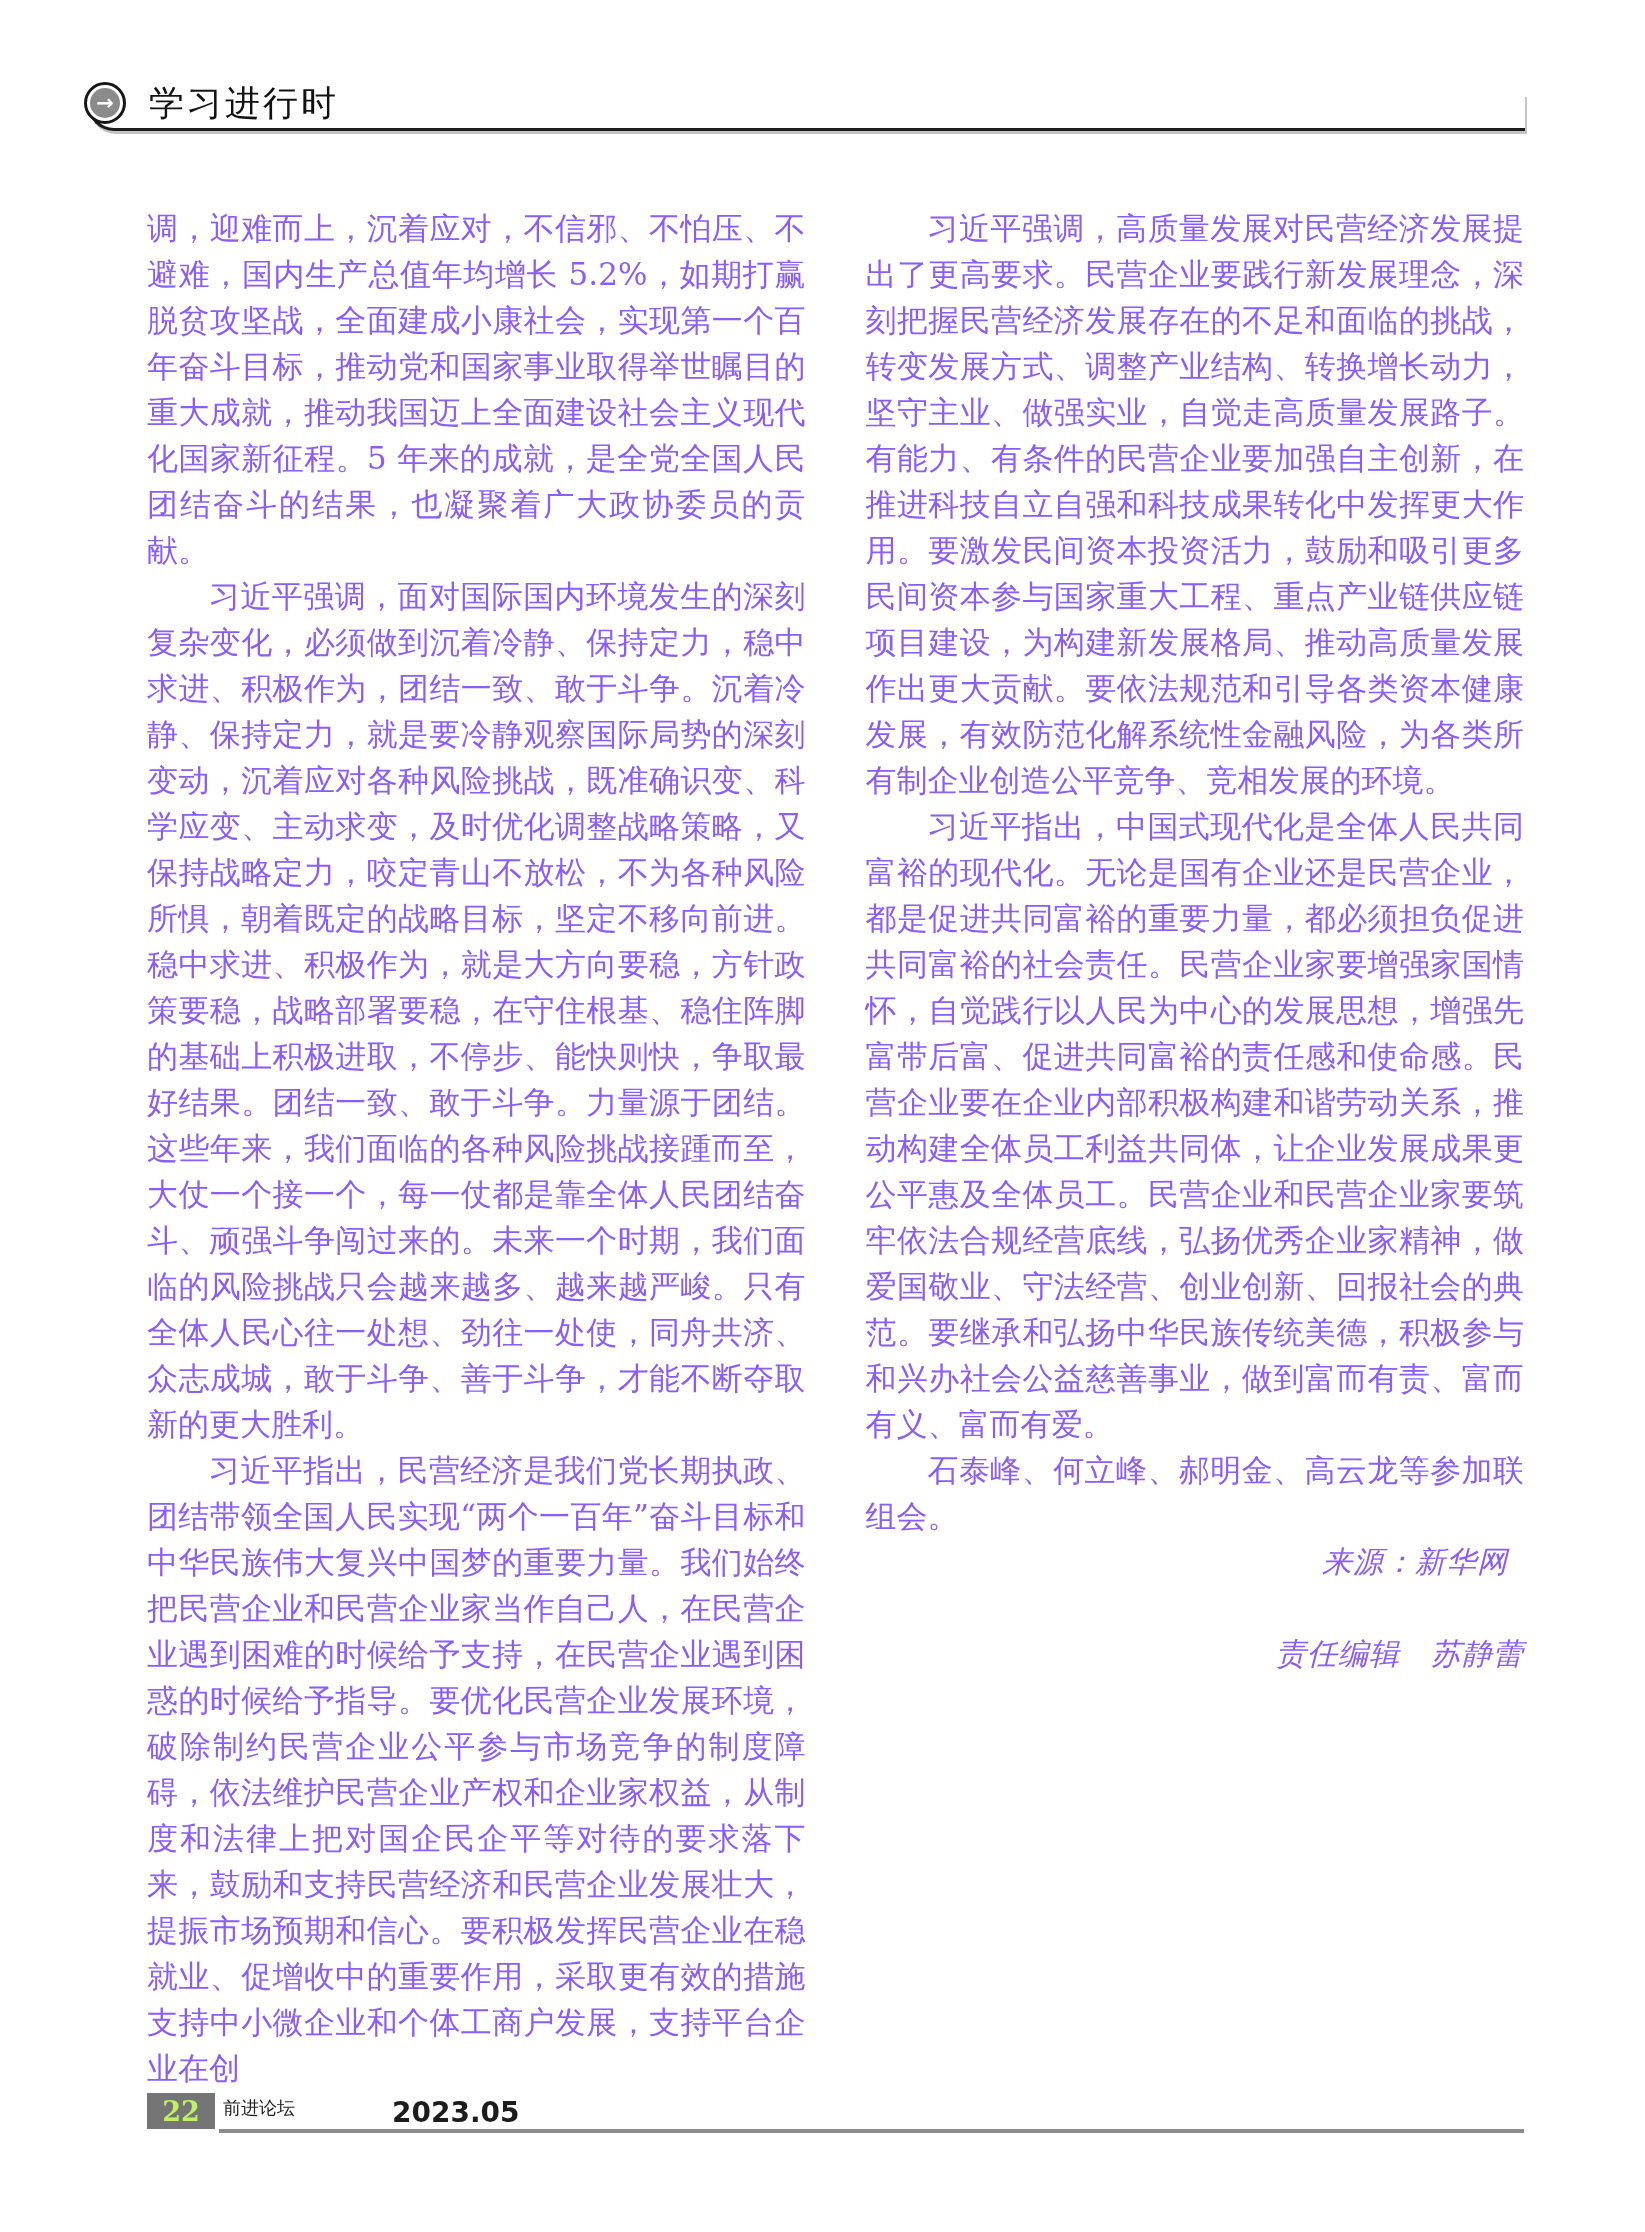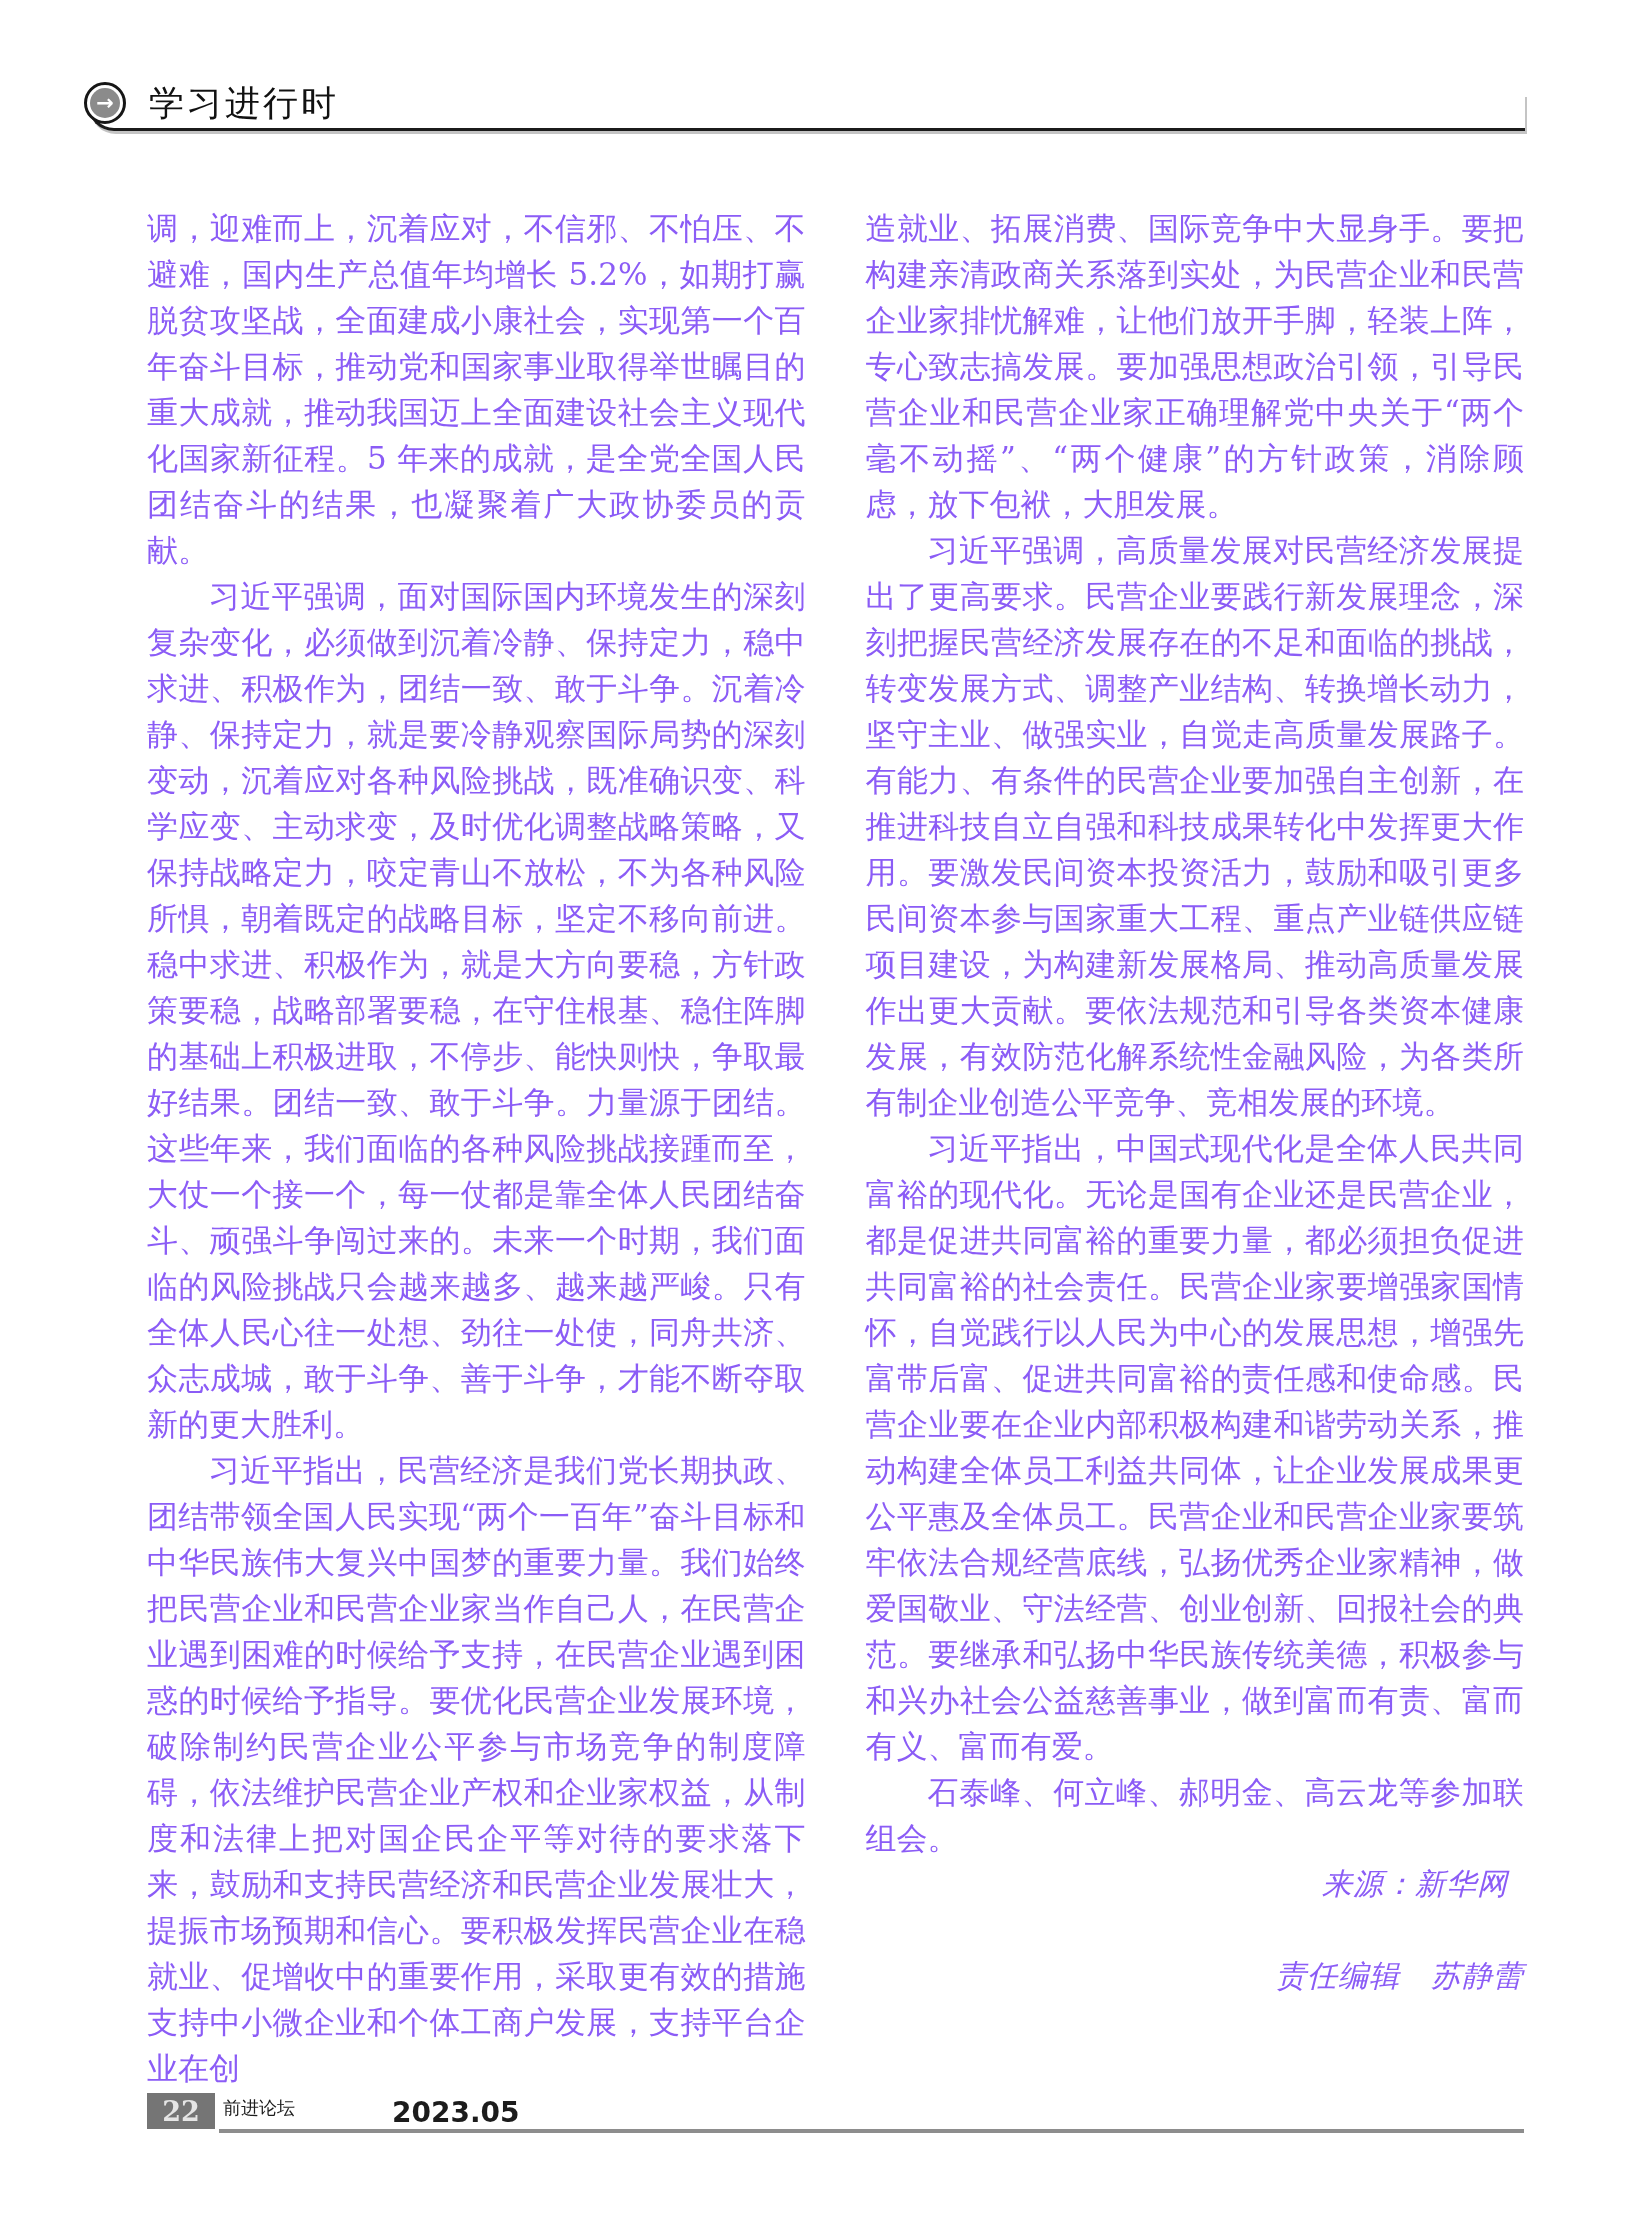--- a/index.html
+++ b/index.html
@@ -117,21 +117,21 @@
     width: 1377px;
     height: 44px;
   }
   .page-num {
     position: absolute;
     left: 0;
     top: 0;
     width: 68px;
     height: 36px;
     background: #757575;
-    color: #e5e5e5;
+    color: #bef264;
     font-size: 27px;
     font-weight: bold;
     display: flex;
     align-items: center;
     justify-content: center;
     font-family: "DejaVu Serif", "Liberation Serif", serif;
   }
   .footer-journal {
     position: absolute;
     left: 76px;
@@ -171,21 +171,20 @@
     <h1 class="header-title">学习进行时</h1>
   </header>
 
   <main class="columns">
     <div class="col">
       <p>调，迎难而上，沉着应对，不信邪、不怕压、不避难，国内生产总值年均增长 5.2%，如期打赢脱贫攻坚战，全面建成小康社会，实现第一个百年奋斗目标，推动党和国家事业取得举世瞩目的重大成就，推动我国迈上全面建设社会主义现代化国家新征程。5 年来的成就，是全党全国人民团结奋斗的结果，也凝聚着广大政协委员的贡献。</p>
       <p class="indent">习近平强调，面对国际国内环境发生的深刻复杂变化，必须做到沉着冷静、保持定力，稳中求进、积极作为，团结一致、敢于斗争。沉着冷静、保持定力，就是要冷静观察国际局势的深刻变动，沉着应对各种风险挑战，既准确识变、科学应变、主动求变，及时优化调整战略策略，又保持战略定力，咬定青山不放松，不为各种风险所惧，朝着既定的战略目标，坚定不移向前进。稳中求进、积极作为，就是大方向要稳，方针政策要稳，战略部署要稳，在守住根基、稳住阵脚的基础上积极进取，不停步、能快则快，争取最好结果。团结一致、敢于斗争。力量源于团结。这些年来，我们面临的各种风险挑战接踵而至，大仗一个接一个，每一仗都是靠全体人民团结奋斗、顽强斗争闯过来的。未来一个时期，我们面临的风险挑战只会越来越多、越来越严峻。只有全体人民心往一处想、劲往一处使，同舟共济、众志成城，敢于斗争、善于斗争，才能不断夺取新的更大胜利。</p>
       <p class="indent">习近平指出，民营经济是我们党长期执政、团结带领全国人民实现“两个一百年”奋斗目标和中华民族伟大复兴中国梦的重要力量。我们始终把民营企业和民营企业家当作自己人，在民营企业遇到困难的时候给予支持，在民营企业遇到困惑的时候给予指导。要优化民营企业发展环境，破除制约民营企业公平参与市场竞争的制度障碍，依法维护民营企业产权和企业家权益，从制度和法律上把对国企民企平等对待的要求落下来，鼓励和支持民营经济和民营企业发展壮大，提振市场预期和信心。要积极发挥民营企业在稳就业、促增收中的重要作用，采取更有效的措施支持中小微企业和个体工商户发展，支持平台企业在创</p>
     </div>
     <div class="col">
-      <p>造就业、拓展消费、国际竞争中大显身手。要把构建亲清政商关系落到实处，为民营企业和民营企业家排忧解难，让他们放开手脚，轻装上阵，专心致志搞发展。要加强思想政治引领，引导民营企业和民营企业家正确理解党中央关于“两个毫不动摇”、“两个健康”的方针政策，消除顾虑，放下包袱，大胆发展。</p>
       <p class="indent">习近平强调，高质量发展对民营经济发展提出了更高要求。民营企业要践行新发展理念，深刻把握民营经济发展存在的不足和面临的挑战，转变发展方式、调整产业结构、转换增长动力，坚守主业、做强实业，自觉走高质量发展路子。有能力、有条件的民营企业要加强自主创新，在推进科技自立自强和科技成果转化中发挥更大作用。要激发民间资本投资活力，鼓励和吸引更多民间资本参与国家重大工程、重点产业链供应链项目建设，为构建新发展格局、推动高质量发展作出更大贡献。要依法规范和引导各类资本健康发展，有效防范化解系统性金融风险，为各类所有制企业创造公平竞争、竞相发展的环境。</p>
       <p class="indent">习近平指出，中国式现代化是全体人民共同富裕的现代化。无论是国有企业还是民营企业，都是促进共同富裕的重要力量，都必须担负促进共同富裕的社会责任。民营企业家要增强家国情怀，自觉践行以人民为中心的发展思想，增强先富带后富、促进共同富裕的责任感和使命感。民营企业要在企业内部积极构建和谐劳动关系，推动构建全体员工利益共同体，让企业发展成果更公平惠及全体员工。民营企业和民营企业家要筑牢依法合规经营底线，弘扬优秀企业家精神，做爱国敬业、守法经营、创业创新、回报社会的典范。要继承和弘扬中华民族传统美德，积极参与和兴办社会公益慈善事业，做到富而有责、富而有义、富而有爱。</p>
       <p class="indent">石泰峰、何立峰、郝明金、高云龙等参加联组会。</p>
       <p class="source-line">来源：新华网</p>
       <p class="editor-line">责任编辑　苏静蕾</p>
     </div>
   </main>
 
   <footer class="footer">
     <div class="page-num">22</div>

